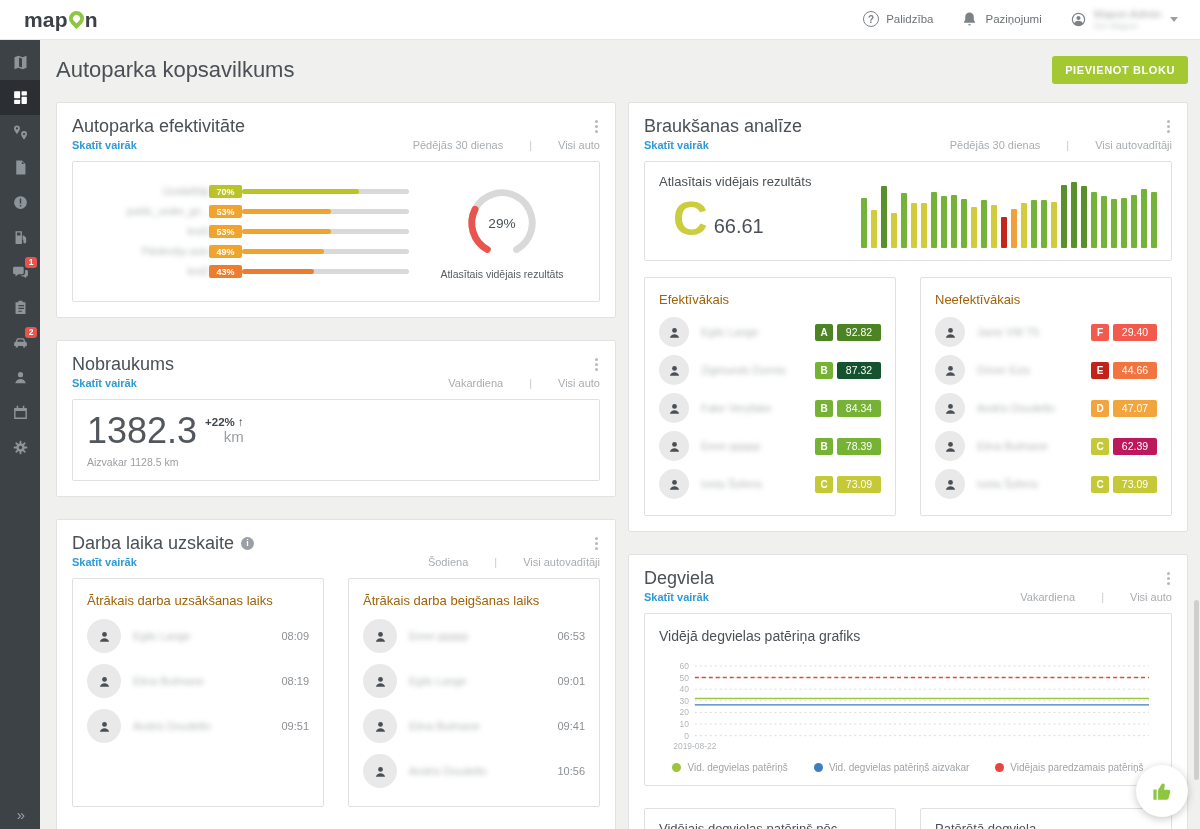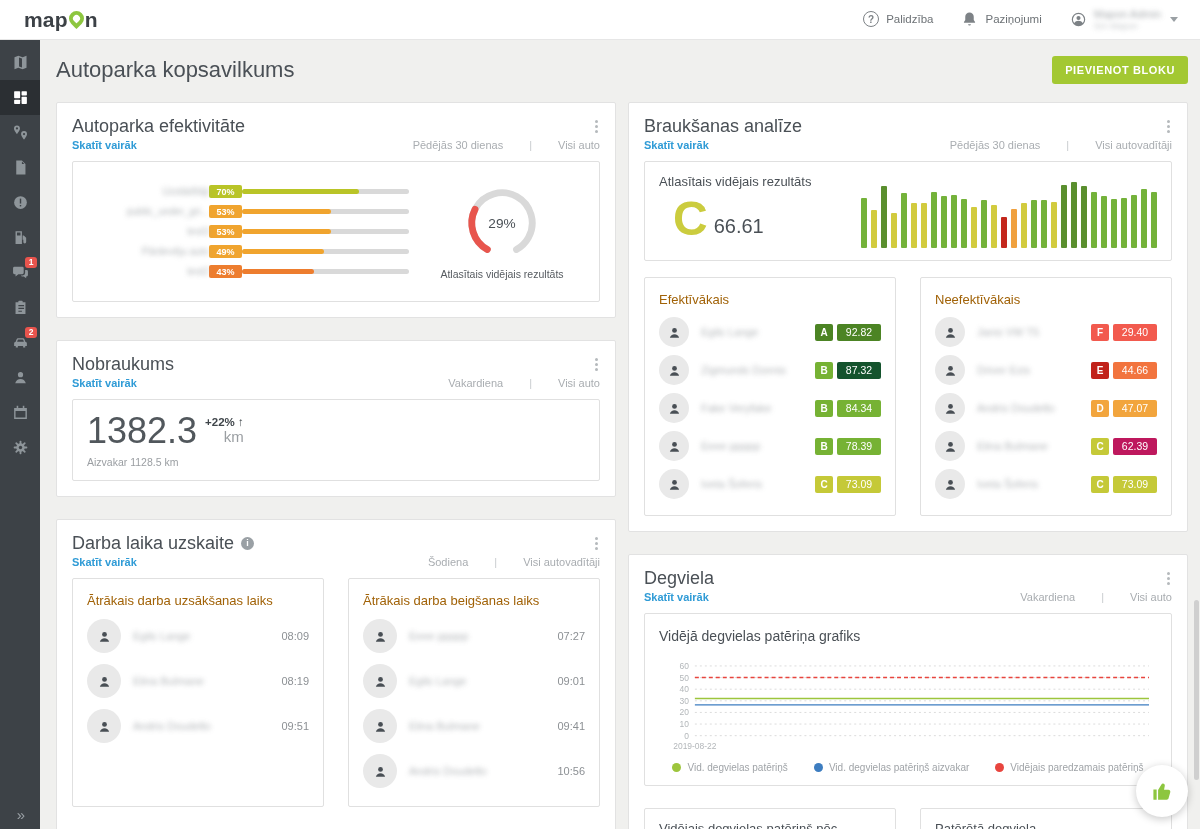--- a/index.html
+++ b/index.html
@@ -409,21 +409,21 @@
             <h3 class="box-title">Ātrākais darba beigšanas laiks</h3>
             <div>
                 <div class="prow">
                   <span class="avatar">
                     <svg viewBox="0 0 24 24">
                       <circle cx="12" cy="9" r="3.4"></circle>
                       <path d="M5.5 19.5c.8-3.4 3.4-5.2 6.5-5.2s5.7 1.8 6.5 5.2z"></path>
                     </svg>
                   </span>
                   <span class="pname blurred">Eeee ppppp</span>
-                  <span class="ptime">07:27</span>
+                  <span class="ptime">06:53</span>
                 </div>
                 <div class="prow">
                   <span class="avatar">
                     <svg viewBox="0 0 24 24">
                       <circle cx="12" cy="9" r="3.4"></circle>
                       <path d="M5.5 19.5c.8-3.4 3.4-5.2 6.5-5.2s5.7 1.8 6.5 5.2z"></path>
                     </svg>
                   </span>
                   <span class="pname blurred">Egils Lange</span>
                   <span class="ptime">09:01</span>

